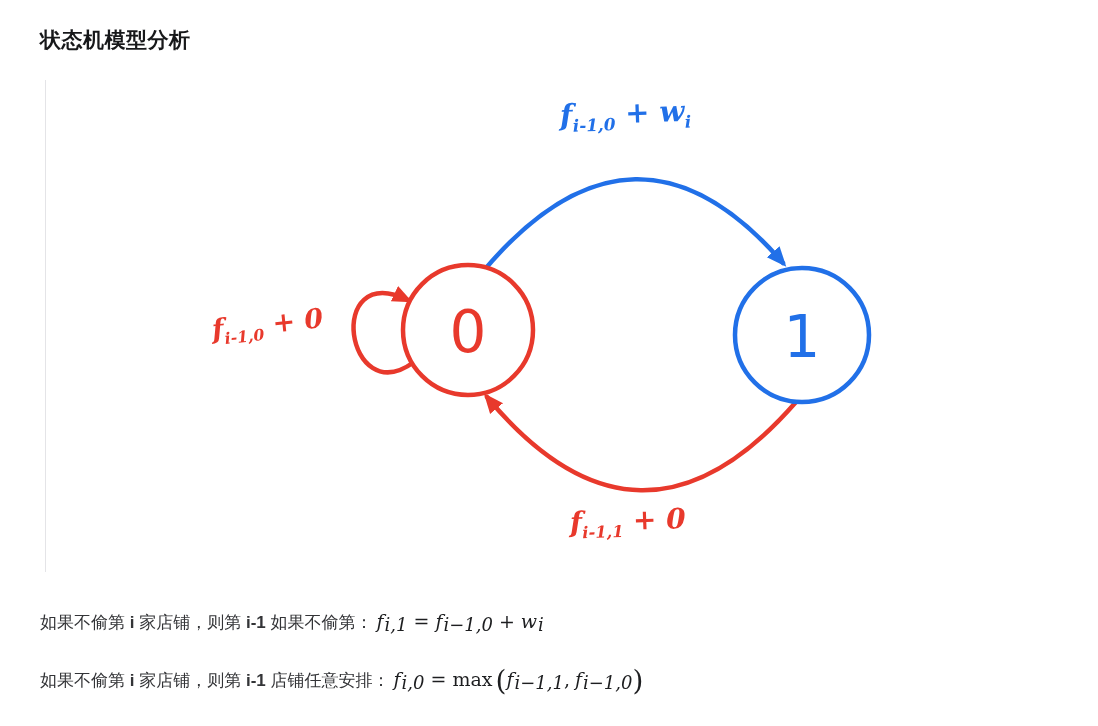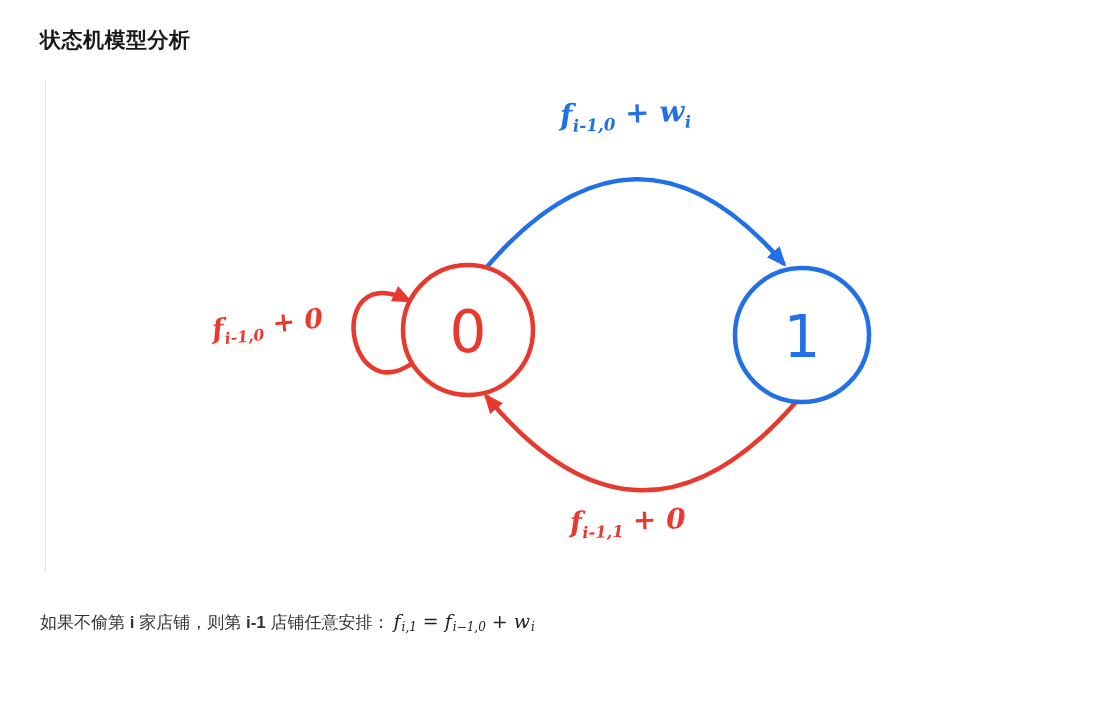--- a/index.html
+++ b/index.html
@@ -32,21 +32,21 @@
   .body-line {
     position:absolute; left:40px; white-space:nowrap;
     font-size:17px; color:#333437; line-height:30px;
   }
   .body-line b { font-weight:700; }
   .line1 { top:606px; }
   .line2 { top:664px; }
 
   .math { font-family:"DejaVu Serif",serif; font-size:19px; color:#1d1e20; margin-left:4px; }
   .math i { font-style:italic; }
-  .math sub { font-size:12px; font-style:italic; vertical-align:-3px; margin-left:1px; }
+  .math sub { font-size:18px; font-style:italic; vertical-align:-3px; margin-left:1px; }
   .math .op { font-style:normal; margin:0 6px; }
   .math .fn { font-style:normal; margin-right:3px; }
   .math .comma { font-style:normal; margin-right:5px; }
   .math .bigp { font-style:normal; font-size:28px; vertical-align:-4px; font-weight:400; }
 </style>
 </head>
 <body>
 
 <div class="page">
 
@@ -76,16 +76,17 @@
       <text x="756" y="257" text-anchor="middle" dominant-baseline="central" font-family="DejaVu Sans, sans-serif" font-size="58" fill="#2170e8">1</text>
     </svg>
 
     <div class="edge-label blue label-top"><span>f</span><sub>i-1,0</sub><span> + w</span><sub>i</sub></div>
 
     <div class="edge-label red label-self"><span>f</span><sub>i-1,0</sub><span> + 0</span></div>
 
     <div class="edge-label red label-bottom"><span>f</span><sub>i-1,1</sub><span> + 0</span></div>
   </div>
 
-  <p class="body-line line1"><span>如果不偷第 </span><b>i</b><span> 家店铺，则第 </span><b>i-1</b><span> 店铺任意安排：</span><span class="math"><i>f</i><sub>i,1</sub><span class="op">=</span><i>f</i><sub>i−1,0</sub><span class="op">+</span><i>w</i><sub>i</sub></span></p>
+  <p class="body-line line1"><span>如果不偷第 </span><b>i</b><span> 家店铺，则第 </span><b>i-1</b><span> 如果不偷第：</span><span class="math"><i>f</i><sub>i,1</sub><span class="op">=</span><i>f</i><sub>i−1,0</sub><span class="op">+</span><i>w</i><sub>i</sub></span></p>
 
+  <p class="body-line line2"><span>如果不偷第 </span><b>i</b><span> 家店铺，则第 </span><b>i-1</b><span> 店铺任意安排：</span><span class="math"><i>f</i><sub>i,0</sub><span class="op">=</span><span class="fn">max</span><span class="bigp">(</span><i>f</i><sub>i−1,1</sub><span class="comma">,</span><i>f</i><sub>i−1,0</sub><span class="bigp">)</span></span></p>
 
 </div>
 
 </body></html>

